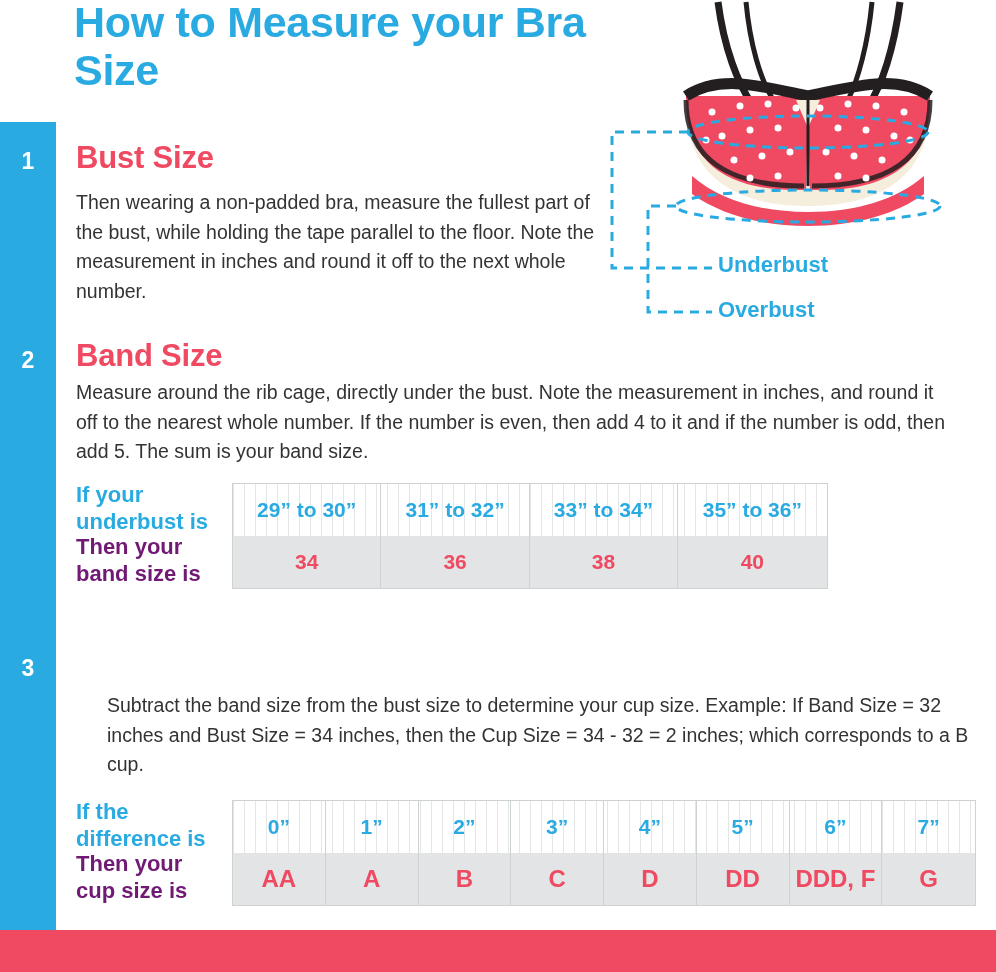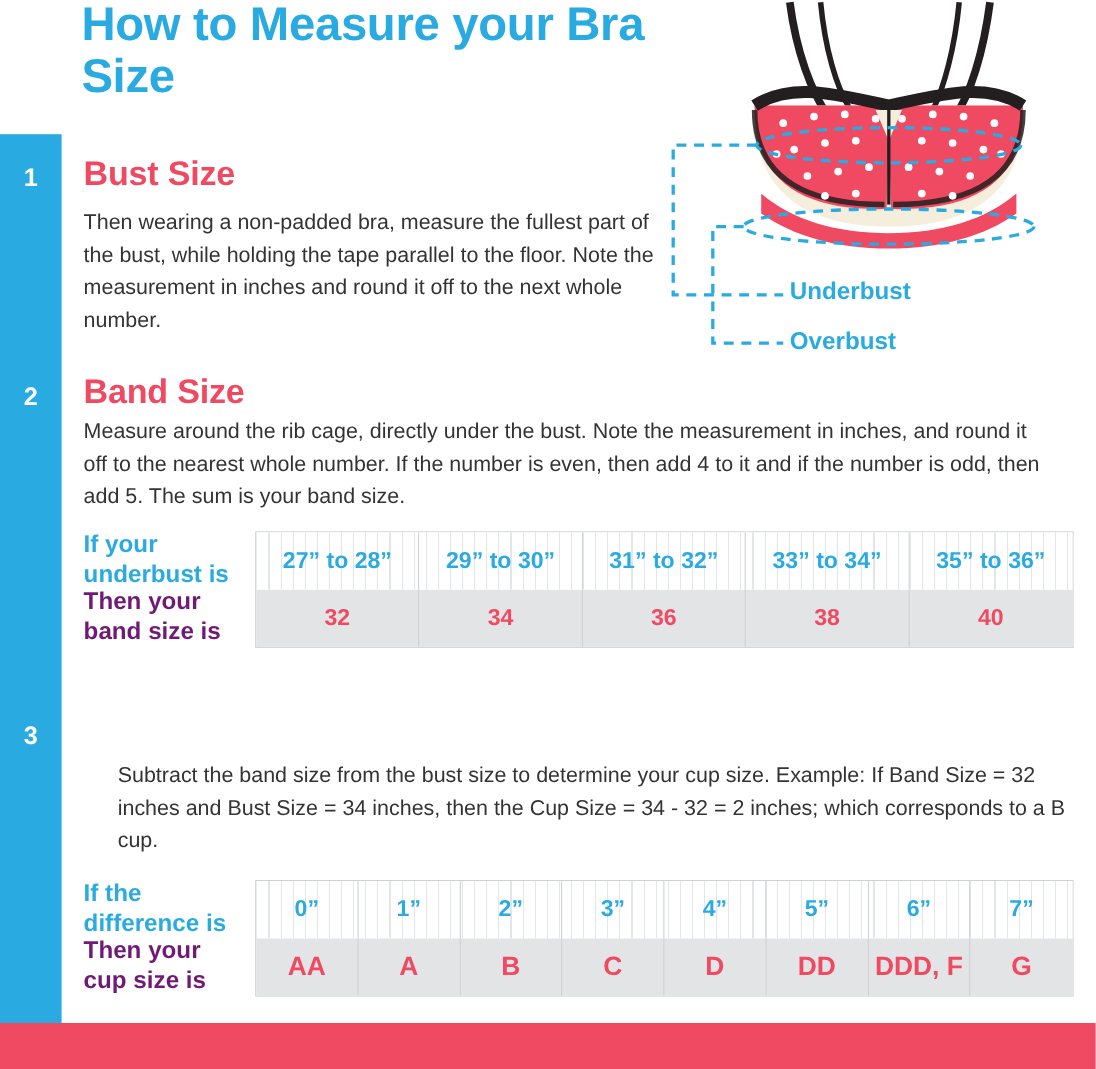--- a/index.html
+++ b/index.html
@@ -266,28 +266,26 @@
           <span>If your</span>
           <span>underbust is</span>
         </div>
         <div class="lbl-row val">
           <span>Then your</span>
           <span>band size is</span>
         </div>
       </div>
       <div class="tbl-grid">
         <div class="grid-row head-row">
-          <div class="cell">27” to 28”</div>
           <div class="cell">29” to 30”</div>
           <div class="cell">31” to 32”</div>
           <div class="cell">33” to 34”</div>
           <div class="cell">35” to 36”</div>
         </div>
         <div class="grid-row val-row">
-          <div class="cell">32</div>
           <div class="cell">34</div>
           <div class="cell">36</div>
           <div class="cell">38</div>
           <div class="cell">40</div>
         </div>
       </div>
     </div>
   </div>
 
   <div class="tbl-wrap cup">

